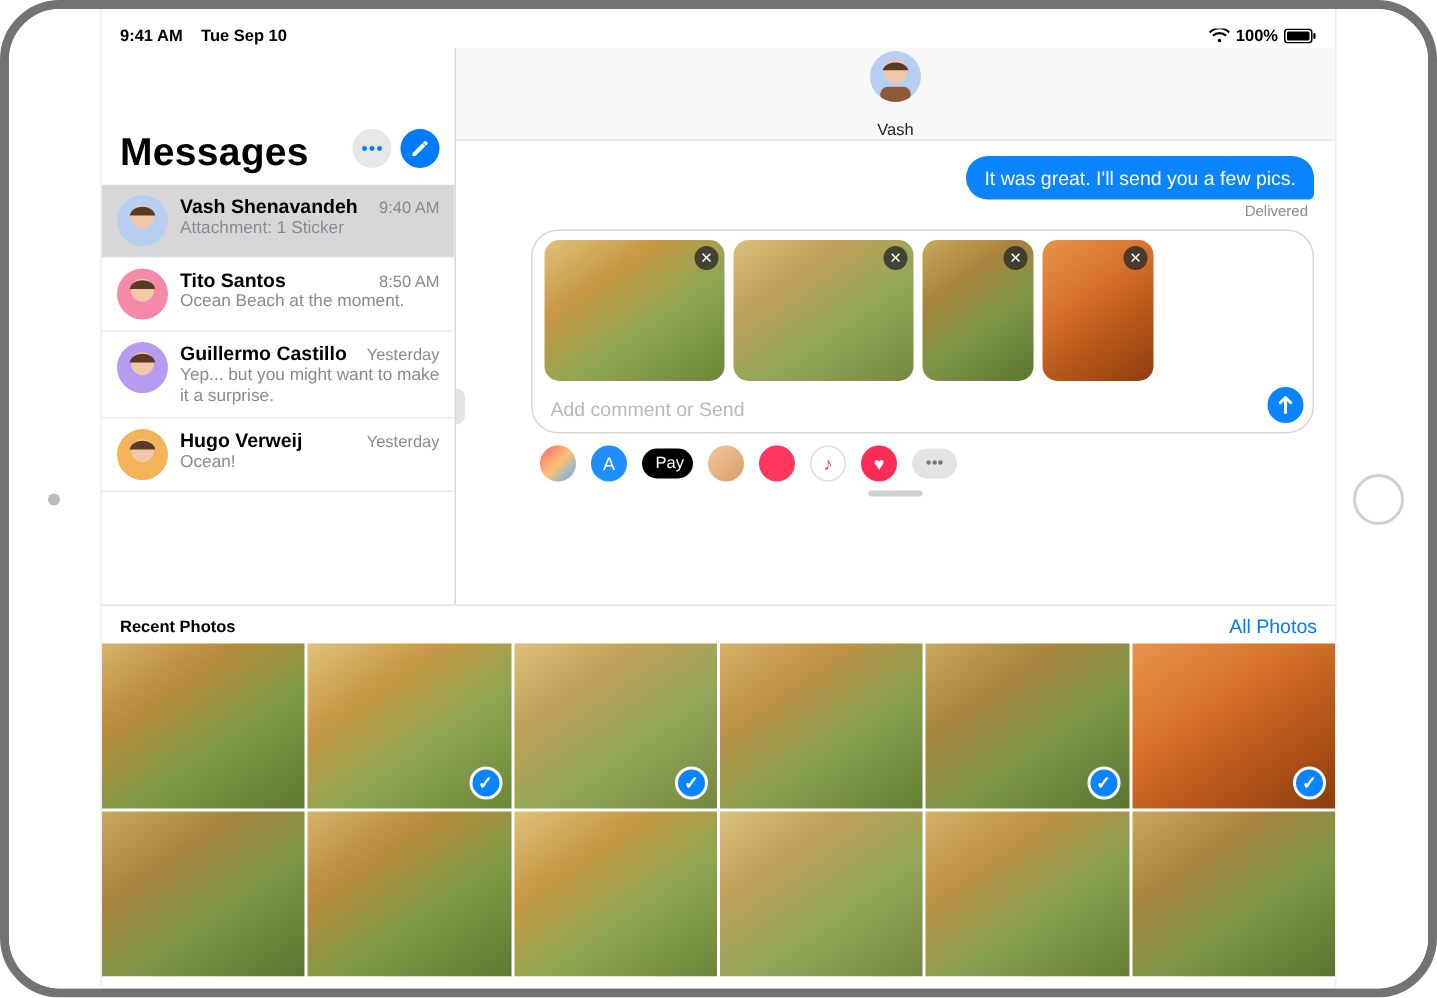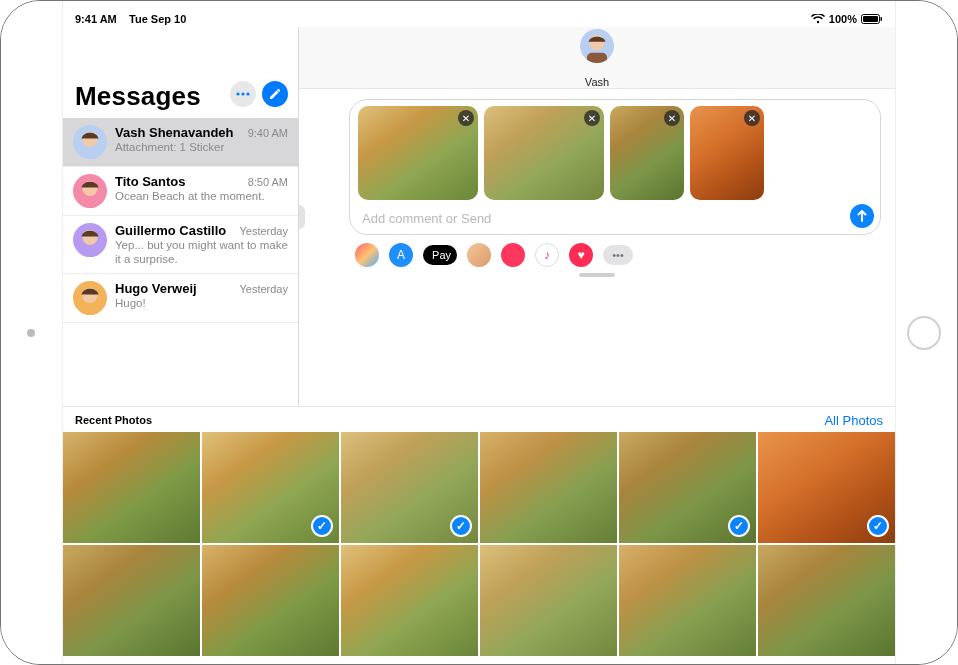--- a/index.html
+++ b/index.html
@@ -4,21 +4,21 @@
 <style>
 * { margin: 0; padding: 0; box-sizing: border-box; font-family: -apple-system, "Helvetica Neue", Helvetica, Arial, sans-serif; -webkit-font-smoothing: antialiased; }
 html, body { width: 958px; height: 665px; background: #fff; }
 
 .device {
   position: relative;
   width: 958px;
   height: 665px;
   background: #fff;
   border-radius: 40px;
-  border: 1px solid #737373;
+  border: 6px solid #737373;
   overflow: hidden;
 }
 .bezel-left { position: absolute; left: 0; top: 0; width: 62px; height: 100%; background: #fff; border-right: 1px solid #eee; }
 .bezel-right { position: absolute; right: 0; top: 0; width: 62px; height: 100%; background: #fff; border-left: 1px solid #eee; }
 .home-button {
   position: absolute; right: 16px; top: 50%; transform: translateY(-50%);
   width: 34px; height: 34px; border-radius: 50%; border: 2px solid #d0d0d0;
 }
 .camera {
   position: absolute; left: 26px; top: 50%; transform: translateY(-50%);
@@ -332,39 +332,43 @@
                   <circle cx="20" cy="17" r="9" fill="#f2c9a6"></circle>
                   <path d="M10 16c2-9 18-9 20 0" fill="#5a3a24"></path>
                   <rect x="9" y="28" width="22" height="12" rx="6" fill="#f2b35a"></rect>
                 </svg>
     </div>
     <div class="convo-body">
       <div class="convo-top">
         <div class="convo-name">Hugo Verweij</div>
         <div class="convo-time">Yesterday</div>
       </div>
-      <div class="convo-preview">Hugo!</div>
+      <div class="convo-preview">Ocean!</div>
     </div>
             </div>
           </div>
       </div>
 
       <div class="conversation-pane">
         <div class="convo-header">
           <div class="avatar" style="background:#b8cff2">
             <svg class="memoji" viewBox="0 0 40 40">
                 <circle cx="20" cy="16" r="9" fill="#f2c9a6"></circle>
                 <path d="M10 15c2-8 18-8 20 0" fill="#5a3a24"></path>
                 <rect x="8" y="28" width="24" height="12" rx="6" fill="#8c5a3a"></rect>
               </svg>
           </div>
           <div class="convo-header-name">Vash</div>
         </div>
 
         <div class="messages-area">
+          <div class="bubble-row">
+            <div class="bubble">It was great. I'll send you a few pics.</div>
+          </div>
+          <div class="delivered">Delivered</div>
 
           <div class="compose-outer">
             <div class="expand-apps">
               
             </div>
             <div class="compose">
               <div class="staged-thumbs" id="staged-thumbs">
                   <div class="staged ph-b">
                     <div class="remove">✕</div>
                   </div>

